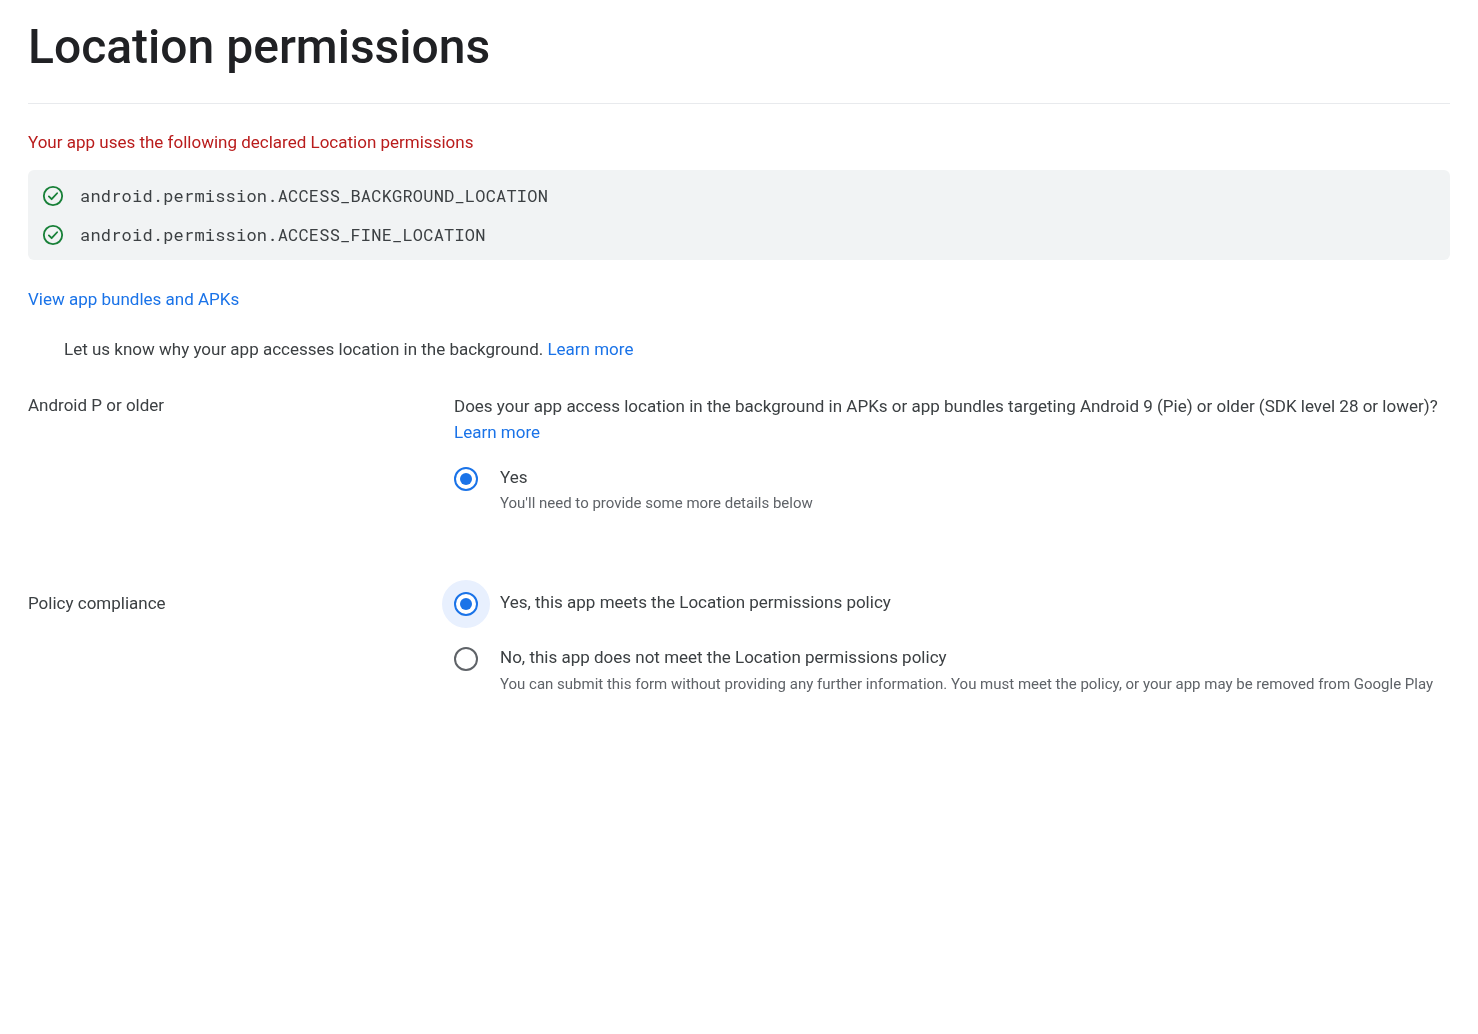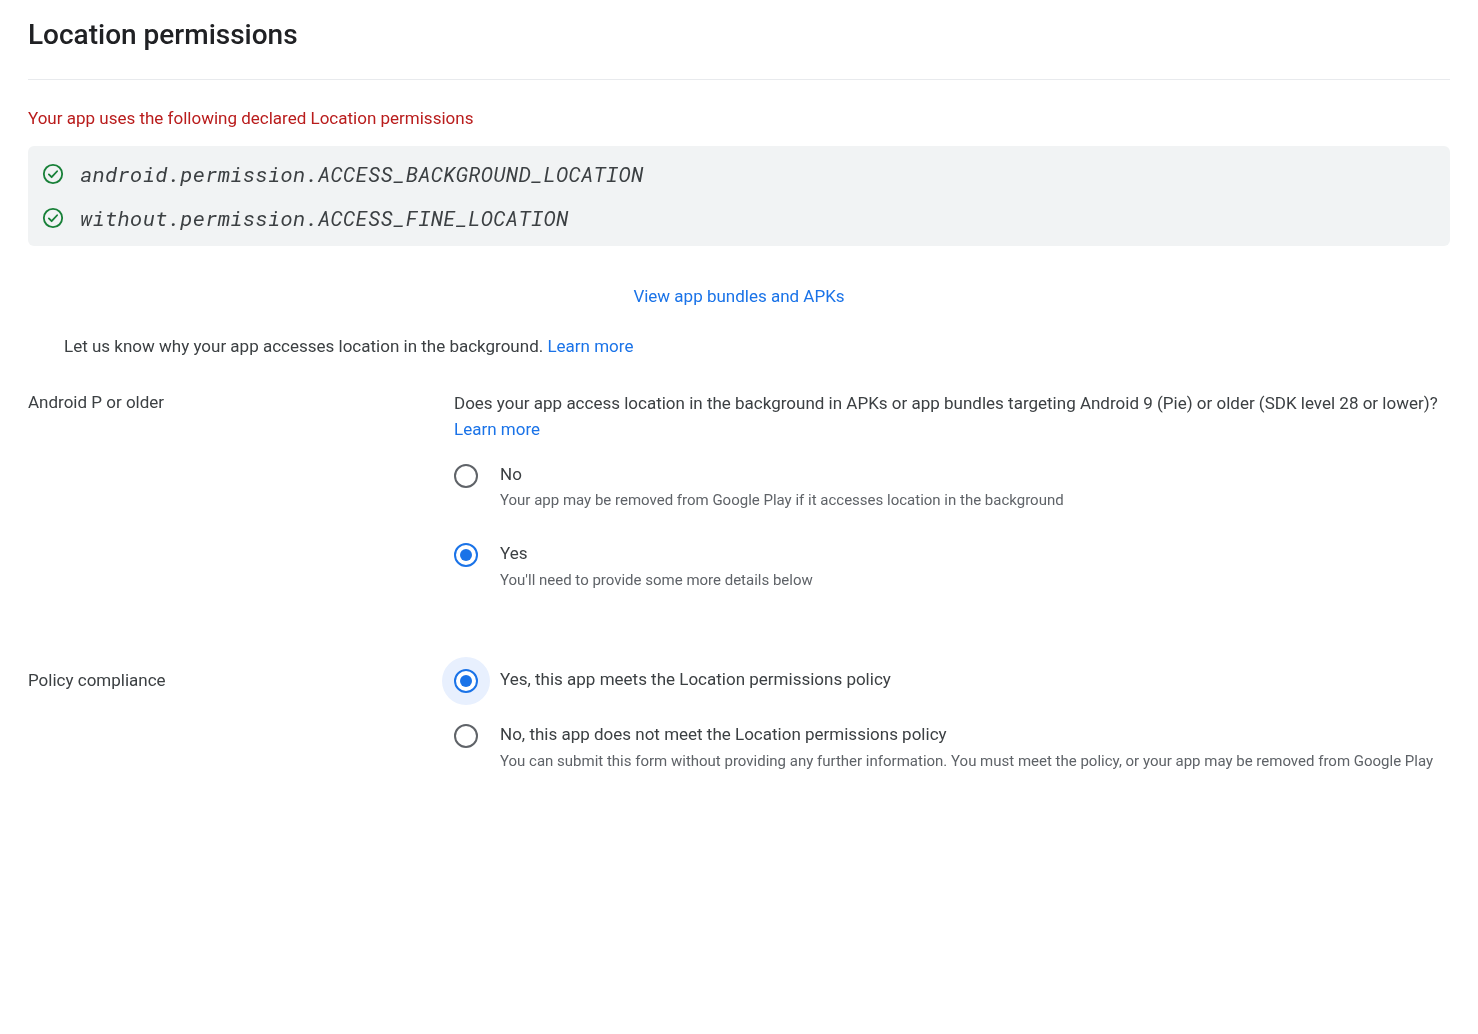--- a/index.html
+++ b/index.html
@@ -8,21 +8,21 @@
       padding: 0;
     }
     body {
       font-family: 'Google Sans', Roboto, Arial, sans-serif;
       color: #202124;
       background: #fff;
       padding: 0 28px;
       max-width: 1478px;
     }
     .page-title {
-      font-size: 28px;
+      font-size: 48px;
       font-weight: 500;
       color: #202124;
       padding: 18px 0 28px 0;
       border-bottom: 1px solid #e8eaed;
     }
     .intro {
       font-size: 17px;
       color: #b91c1c;
       margin-top: 28px;
       margin-bottom: 18px;
@@ -33,41 +33,39 @@
       padding: 6px 0;
     }
     .perm-row {
       display: flex;
       align-items: center;
       padding: 8px 14px;
       gap: 16px;
     }
     .perm-row .code {
       font-family: 'Roboto Mono', Menlo, Consolas, monospace;
-      font-size: 21px;
+      font-size: 17px;
       letter-spacing: 0.2px;
       color: #3c4043;
-      font-style: italic;
     }
     .check-icon svg {
       width: 22px;
       height: 22px;
       display: block;
     }
     .link {
       color: #1a73e8;
       font-size: 17px;
       text-decoration: none;
       display: inline-block;
       cursor: pointer;
     }
     .link-block {
-      margin-top: 40px;
+      margin-top: 29px;
       margin-bottom: 30px;
-      text-align: center;
     }
     .lead {
       font-size: 17px;
       color: #3c4043;
       margin-bottom: 34px;
       margin-left: 36px;
     }
     .form-row {
       display: flex;
       margin-bottom: 46px;
@@ -154,46 +152,39 @@
     </span>
     <span class="code">android.permission.ACCESS_BACKGROUND_LOCATION</span>
   </div>
   <div class="perm-row">
     <span class="check-icon">
       <svg viewBox="0 0 24 24" fill="none">
           <circle cx="12" cy="12" r="10" stroke="#188038" stroke-width="2"></circle>
           <path d="M7.5 12.5 L10.5 15.5 L16.5 9" stroke="#188038" stroke-width="2" fill="none" stroke-linecap="round" stroke-linejoin="round"></path>
         </svg>
     </span>
-    <span class="code">without.permission.ACCESS_FINE_LOCATION</span>
+    <span class="code">android.permission.ACCESS_FINE_LOCATION</span>
   </div>
 </div>
 
 <div class="link-block">
   <a class="link">View app bundles and APKs</a>
 </div>
 
 <p class="lead">
   <span>Let us know why your app accesses location in the background. </span><a class="link">Learn more</a>
 </p>
 
 <div class="form-row">
   <div class="left">Android P or older</div>
   <div class="right">
     <p class="question">
       <span>Does your app access location in the background in APKs or app bundles targeting Android 9 (Pie) or older (SDK level 28 or lower)? </span><a class="link">Learn more</a>
     </p>
 
-    <div class="radio-option">
-      <div class="radio-control"></div>
-      <div class="radio-body">
-        <div class="radio-label">No</div>
-        <div class="radio-sub">Your app may be removed from Google Play if it accesses location in the background</div>
-      </div>
-    </div>
 
     <div class="radio-option">
       <div class="radio-control selected"></div>
       <div class="radio-body">
         <div class="radio-label">Yes</div>
         <div class="radio-sub">You'll need to provide some more details below</div>
       </div>
     </div>
   </div>
 </div>

